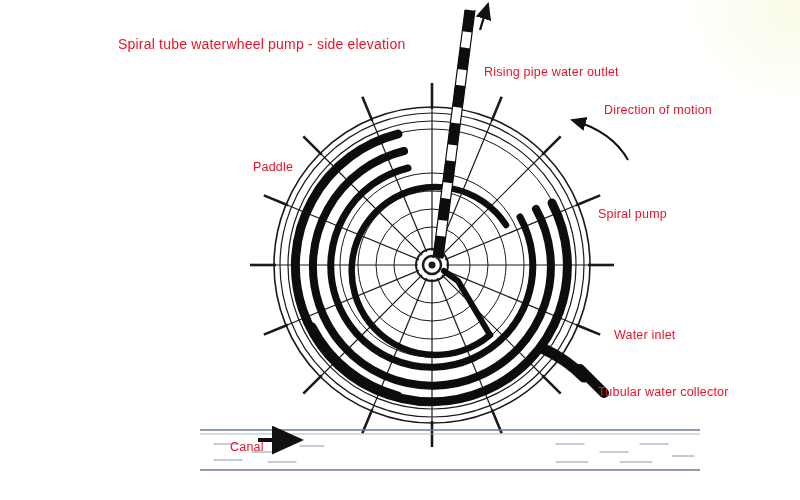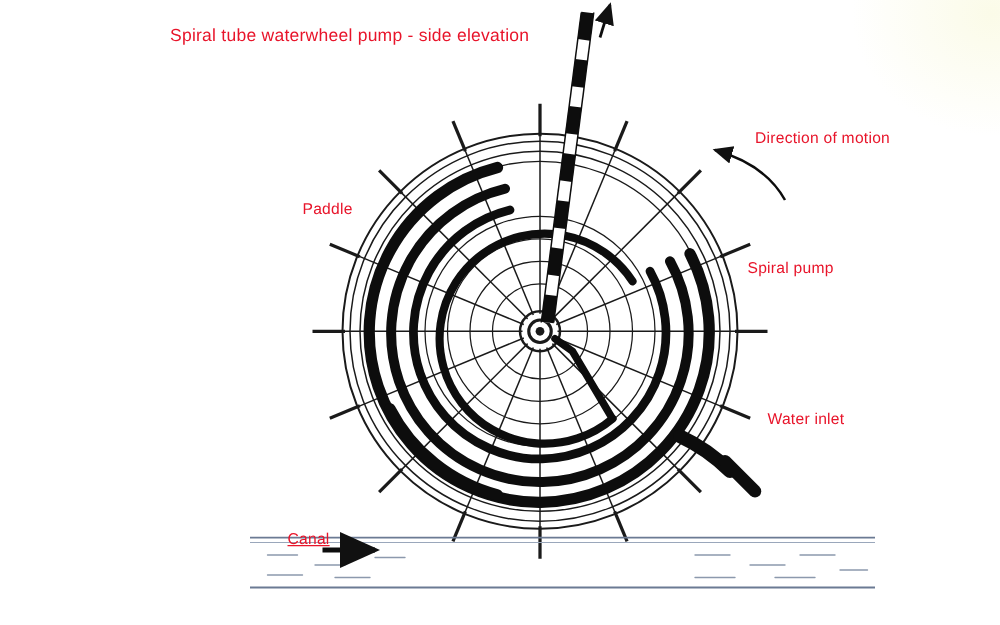--- a/index.html
+++ b/index.html
@@ -238,20 +238,22 @@
         <line x1="556" y1="462" x2="588" y2="462"></line>
         <line x1="640" y1="444" x2="668" y2="444"></line>
         <line x1="620" y1="462" x2="652" y2="462"></line>
         <line x1="672" y1="456" x2="694" y2="456"></line>
       </g>
 
       <path d="M 258 440 L 300 440" stroke="#0d0d0d" stroke-width="4" marker-end="url(#arrowBlack)"></path>
     </g>
   </svg>
 
-  <div class="label title" style="left:118px; top:20px;margin-left:18px;">Spiral tube waterwheel pump -  side elevation</div>
+  <div class="label title" style="left:118px; top:36px;">Spiral tube waterwheel pump -  side elevation</div>
+  <div class="label" style="left:484px; top:65px;">Rising pipe water outlet</div>
   <div class="label" style="left:604px; top:103px;">Direction of motion</div>
-  <div class="label" style="left:242px; top:160px;text-align:center;">Paddle</div>
+  <div class="label" style="left:253px; top:160px;text-align:center;">Paddle</div>
   <div class="label" style="left:598px; top:207px;">Spiral pump</div>
   <div class="label" style="left:614px; top:328px;">Water inlet</div>
-  <div class="label" style="left:230px; top:424px;text-decoration:underline;">Canal</div>
+  <div class="label" style="left:598px; top:385px;">Tubular water collector</div>
+  <div class="label" style="left:230px; top:440px;">Canal</div>
 
 </div>
 
 </body></html>

